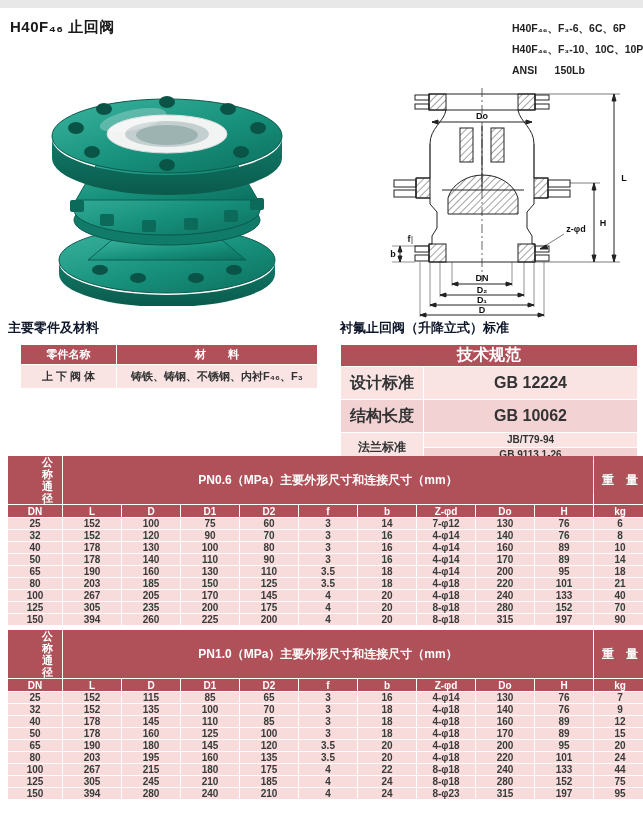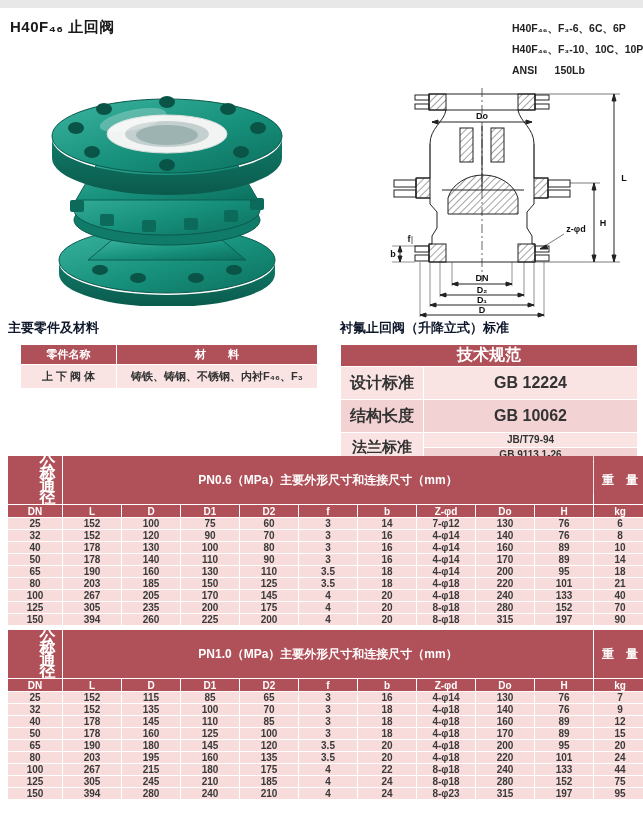--- a/index.html
+++ b/index.html
@@ -34,21 +34,21 @@
   .std-table { position:absolute; top:336px; left:340px; width:298px; }
   .std-table th { font-size:16px; height:16px; }
   .std-table td { font-size:16px; font-weight:bold; color:#333; height:32px; }
   .std-table tr.sm td { height:12px; font-size:10px; }
 
   
   .dim-table { position:absolute; left:7px; width:630px; }
   #pn06-table { top:447px; }
   #pn10-table { top:621px; }
   .dim-table th.band { font-size:12px; height:26px; }
-  .dim-table th.size-band { font-size:16px; line-height:12px;padding-left:25px; }
+  .dim-table th.size-band { font-size:11px; line-height:12px;padding-left:25px; }
   .dim-table th.col-h { font-size:10px; height:12px; }
   .dim-table td { font-size:10px; font-weight:bold; color:#3a3a3a; height:11px; }
 
   svg text { font-family:"Liberation Sans","DejaVu Sans",sans-serif; }
 </style>
 </head>
 <body>
 
 <div id="page">
 
@@ -247,21 +247,21 @@
         </tr>
     <tr class="r-light">
       <td>设计标准</td>
       <td>GB 12224</td>
     </tr>
     <tr class="r-dark">
       <td>结构长度</td>
       <td>GB 10062</td>
     </tr>
     <tr class="r-light sm">
-      <td rowspan="2" style="height:28px;font-size:15px">法兰标准</td>
+      <td rowspan="2" style="height:28px;font-size:12px">法兰标准</td>
       <td>JB/T79-94</td>
     </tr>
     <tr class="r-dark sm">
       <td>GB 9113.1-26</td>
     </tr>
     <tr class="r-light">
       <td>检验试验</td>
       <td>GB/T13927</td>
     </tr>
   </tbody>

